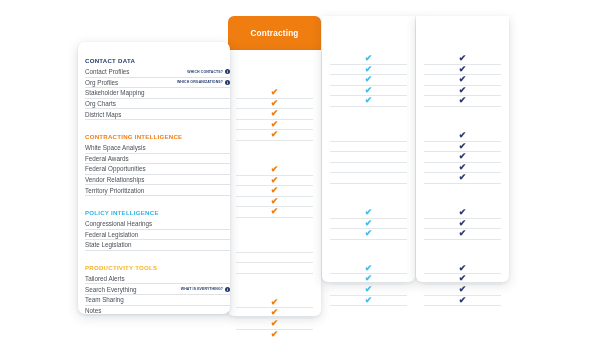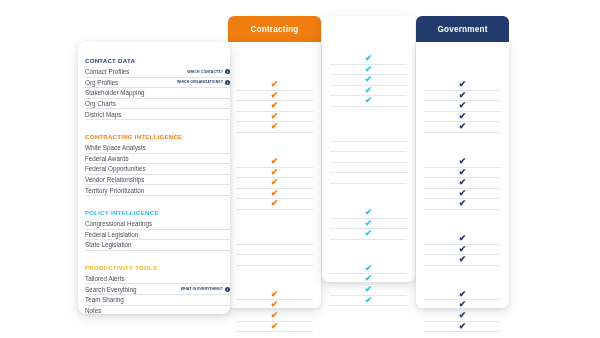--- a/index.html
+++ b/index.html
@@ -88,21 +88,21 @@
     position:absolute;
     top:16px;
     width:93px;
     z-index:1;
   }
   .col-contracting{left:228px;}
   .col-policy{left:322px;}
   .col-government{left:416px;}
 
   .col-head{
-    height:26px;
+    height:34px;
     border-radius:6px 6px 0 0;
     display:flex;
     align-items:center;
     justify-content:center;
     color:#ffffff;
     font-size:8.2px;
     font-weight:bold;
     letter-spacing:.2px;
   }
   .head-contracting{background:#ef7d10;}
@@ -332,21 +332,20 @@
             <span class="tick tick-policy">✔</span>
           </div>
           <div class="cell">
             <span class="tick tick-policy">✔</span>
           </div>
         </div>
     </div>
   </div>
 
   <div class="col col-government">
-    <div class="col-head head-government">Government</div>
     <div class="col-body">
       <div class="cells" id="cells-government">
           <div class="cell-gap head-space"></div>
           <div class="cell">
             <span class="tick tick-government">✔</span>
           </div>
           <div class="cell">
             <span class="tick tick-government">✔</span>
           </div>
           <div class="cell">

